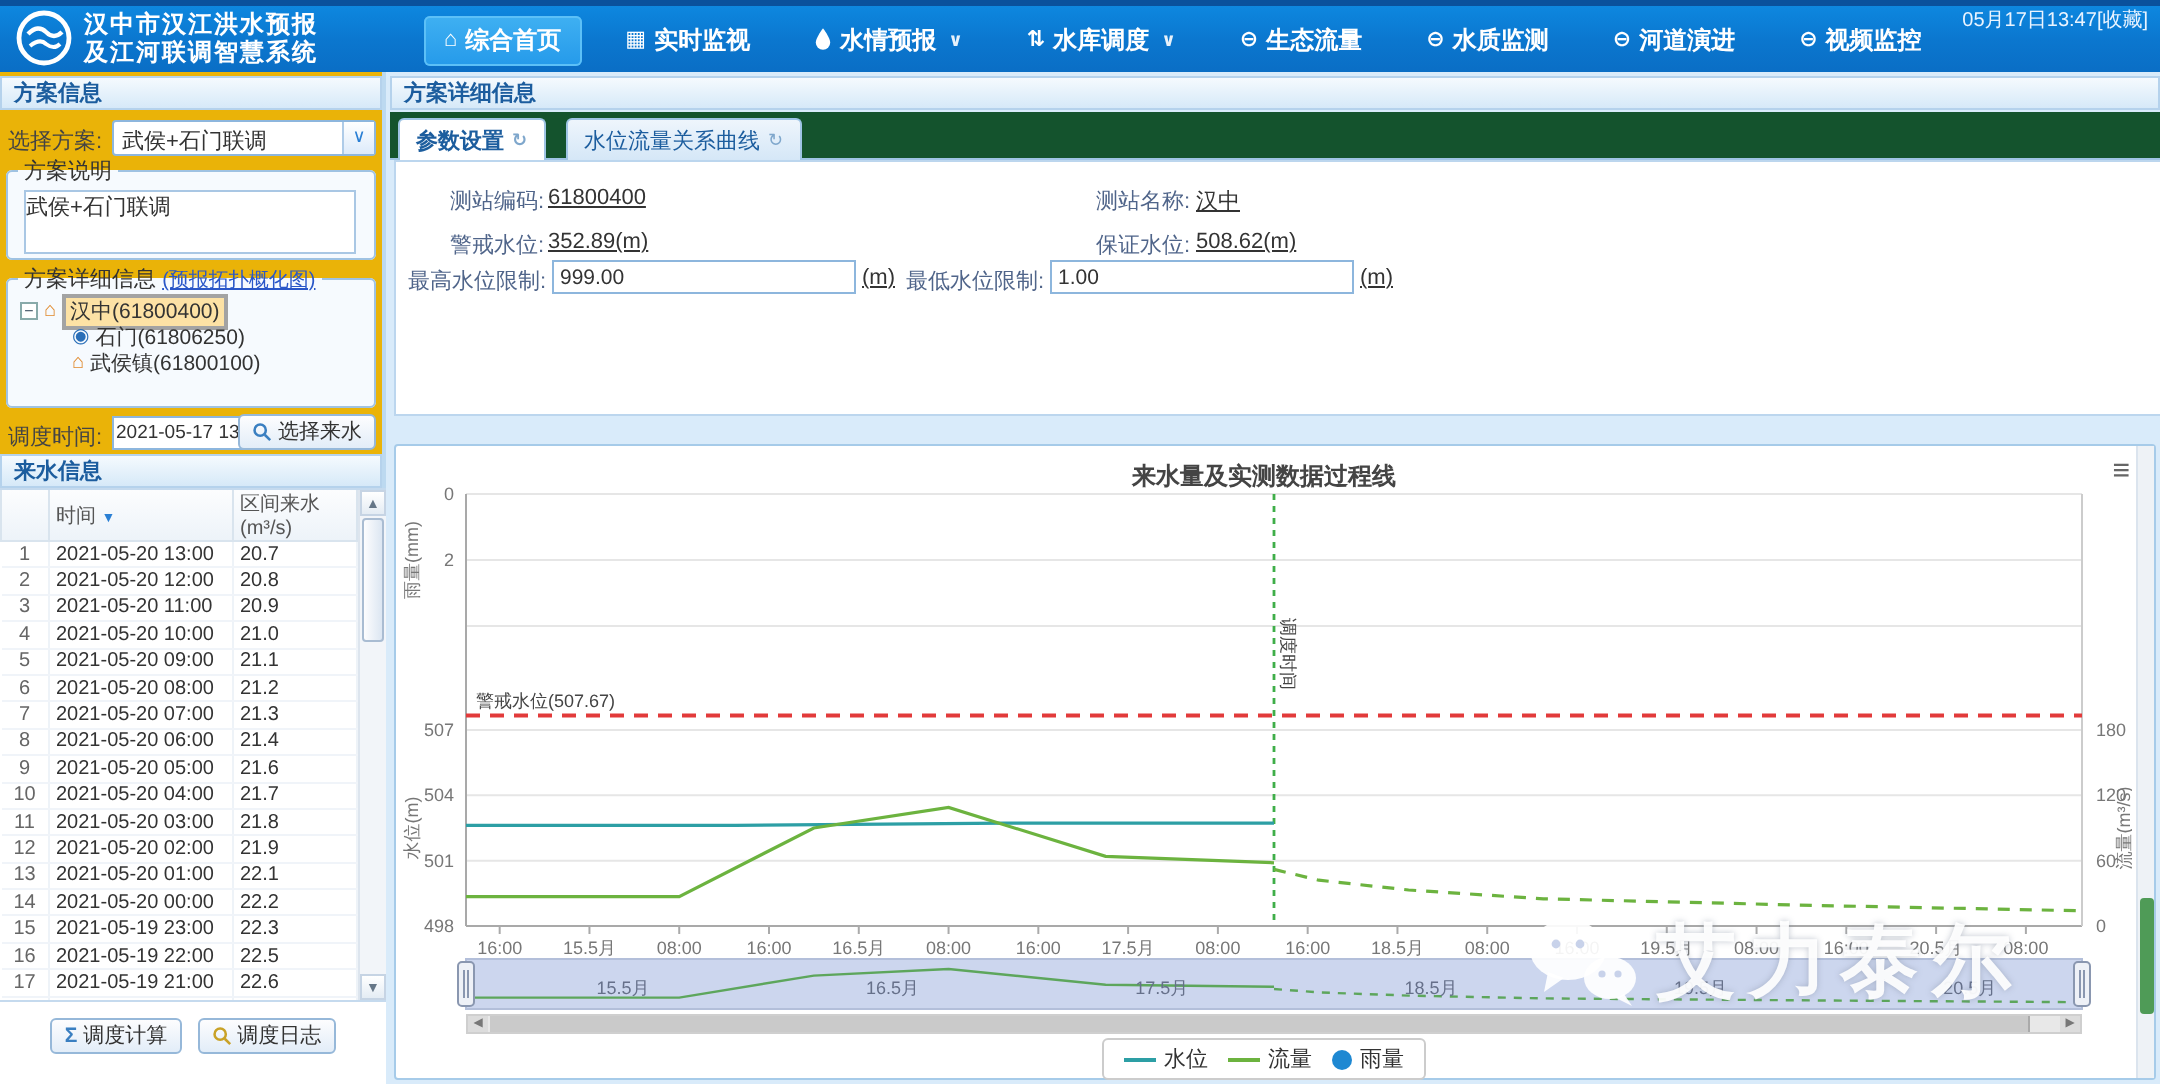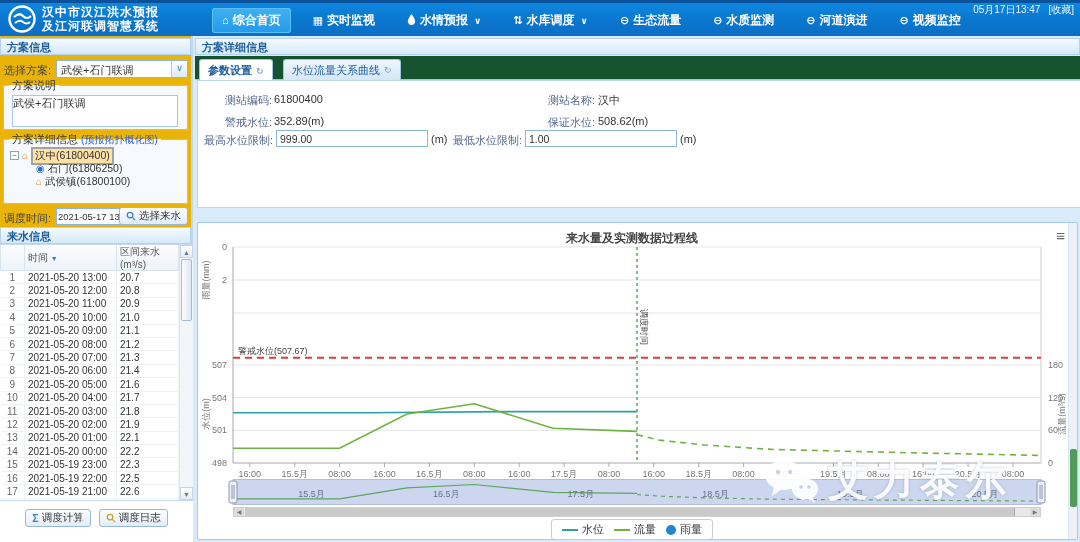--- a/index.html
+++ b/index.html
@@ -12,21 +12,21 @@
           background:linear-gradient(180deg,#0e8ae2 0%,#0b77cf 55%,#0a6ec5 100%);}
   .topbar::before{content:"";position:absolute;left:0;top:0;width:100%;height:3px;background:#0a519c;}
   .logo{position:absolute;left:8px;top:5px;display:flex;align-items:center;gap:6px;color:#fff;}
   .logo-text div{font-size:12px;font-weight:bold;line-height:14px;letter-spacing:1px;}
   .mainnav{position:absolute;left:212px;top:8px;display:flex;align-items:center;gap:12px;}
   .navitem{display:flex;align-items:center;gap:4px;color:#fff;font-size:12px;font-weight:bold;
            padding:4px 10px;border-radius:3px;cursor:pointer;white-space:nowrap;}
   .navitem.active{background:linear-gradient(180deg,#3fb0f2,#259aea);box-shadow:inset 0 0 0 1px #5cc0f7;}
   .navitem .nicon{font-size:11px;line-height:1;}
   .navitem .caret{font-size:9px;margin-left:2px;opacity:.9;}
-  .topbar-right{position:absolute;right:6px;top:3px;color:#eaf4ff;font-size:10px;display:flex;gap:8px;}
+  .topbar-right{position:absolute;right:6px;top:3px;color:#eaf4ff;font-size:10px;display:flex;}
   .topbar-right .fav{cursor:pointer;}
 
   
   .phead{position:absolute;left:0;right:0;height:17px;line-height:16px;padding-left:6px;
          background:linear-gradient(180deg,#f5fafe,#d6e9f8);border:1px solid #b5d2ec;
          color:#1c5d9e;font-weight:bold;font-size:11px;}
 
   
   .sidebar{position:absolute;left:0;top:36px;width:193px;height:506px;background:#eab308;
            border-right:2px solid #bcd9f0;}
@@ -36,21 +36,21 @@
          border:1px solid #8db6dd;border-radius:2px;cursor:pointer;}
   .combo-text{position:absolute;left:4px;top:2px;color:#333;}
   .combo-btn{position:absolute;right:0;top:0;width:16px;height:16px;text-align:center;line-height:15px;
              color:#2a7fd4;font-size:9px;background:linear-gradient(180deg,#fff,#dceafa);border-left:1px solid #aecbe8;}
   .fs{position:absolute;left:3px;width:185px;border:1px solid #9fc2e2;border-radius:3px;background:#f6fafe;}
   .fs legend{margin-left:5px;padding:0 3px;font-size:11px;color:#333;}
   .fs-desc{top:42px;height:52px;}
   .desc-ta{position:absolute;left:8px;top:2px;width:166px;height:32px;border:1px solid #a9c7e4;
            font-family:inherit;font-size:11px;color:#333;resize:none;background:#fff;}
   .fs-detail{top:96px;height:72px;}
-  .toplink{color:#2a57c8;font-size:10px;cursor:pointer;}
+  .toplink{color:#2a57c8;text-decoration:underline;font-size:10px;cursor:pointer;}
   .tree{position:absolute;left:6px;top:2px;right:4px;}
   .tnode{display:flex;align-items:center;gap:3px;height:13px;font-size:10.5px;cursor:pointer;}
   .tnode .expander{width:9px;height:9px;border:1px solid #8aa;background:#fff;font-size:8px;line-height:7px;
                    text-align:center;color:#456;}
   .tnode .ticon{font-size:10px;line-height:1;}
   .tnode .tlabel.selected{background:#fde2a5;border:2px solid #a3a3a3;padding:0 2px;}
   .tnode.lvl1{margin-left:26px;}
   .timerow{position:absolute;left:0;top:171px;width:100%;height:20px;}
   .timerow label{position:absolute;left:4px;top:4px;color:#444;}
   .dateinput{position:absolute;left:56px;top:1px;width:78px;height:17px;border:1px solid #8db6dd;background:#fff;}
@@ -84,21 +84,21 @@
   .tabstrip{position:absolute;left:0;top:20px;width:885px;height:24px;background:#14532d;
             border-bottom:1px solid #9fc4e4;}
   .tab{position:absolute;top:3px;height:21px;padding:0 8px;display:flex;align-items:center;gap:4px;
        font-size:11px;color:#1c5d9e;background:linear-gradient(180deg,#eef5fc,#d5e7f7);
        border:1px solid #9fc4e4;border-bottom:0;border-radius:3px 3px 0 0;cursor:pointer;}
   .tab.active{background:#fff;font-weight:bold;height:22px;}
   .tab .refresh{font-size:9px;color:#7fa7cc;}
   .formpanel{position:absolute;left:2px;top:44px;width:961px;height:128px;background:#fff;
              border:1px solid #bcd6ee;}
   .fl{position:absolute;color:#50658a;}
-  .fv{position:absolute;color:#333;}
+  .fv{position:absolute;color:#333;text-decoration:underline;}
   .finput{position:absolute;height:17px;border:1px solid #8db6dd;font-size:10.5px;padding:0 3px;color:#333;
           font-family:inherit;}
 
   
   .chartpanel{position:absolute;left:2px;top:186px;width:881px;height:318px;background:#fff;
               border:1px solid #a6cbe9;border-radius:2px;}
   .charttitle{position:absolute;left:0;top:7px;width:868px;text-align:center;font-size:12px;
               font-weight:bold;color:#444;}
   .chartmenu{position:absolute;right:12px;top:5px;font-size:15px;color:#666;cursor:pointer;line-height:1;}
   #chart-svg{position:absolute;left:0;top:0;}

